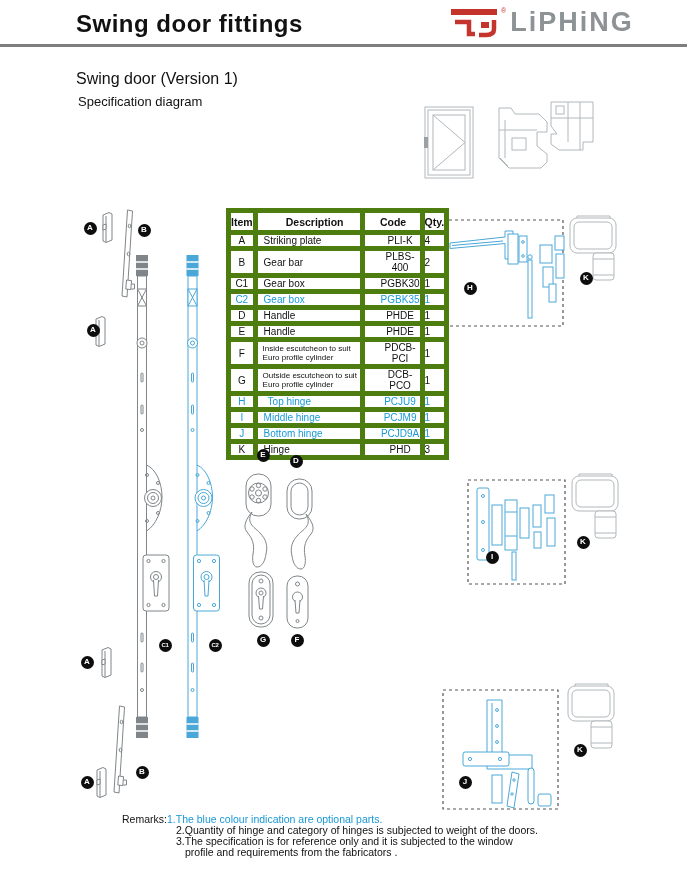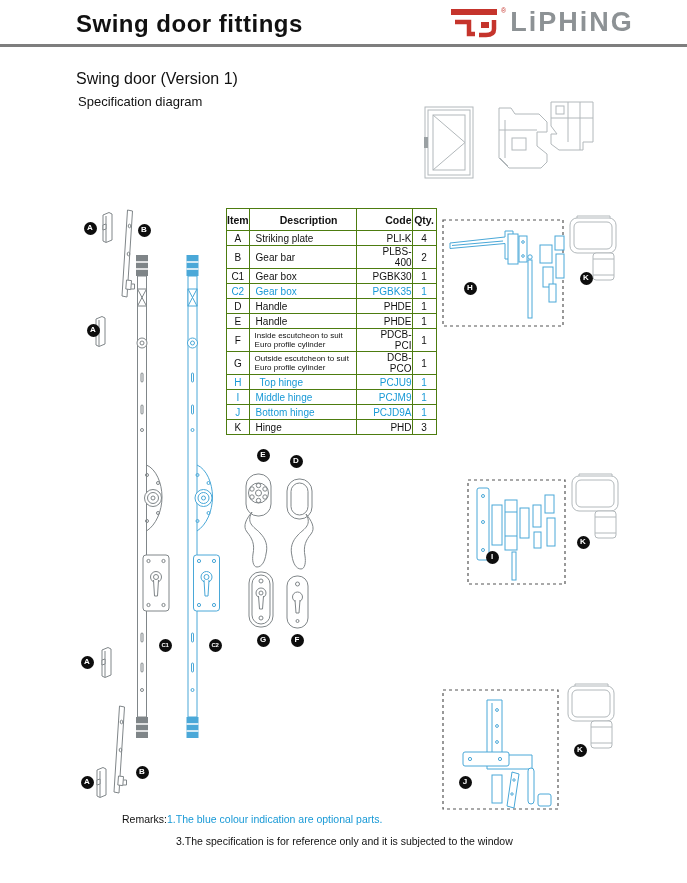--- a/index.html
+++ b/index.html
@@ -20,28 +20,28 @@
   .subtitle{position:absolute;left:76px;top:70px;font-size:16px;color:#111;}
   .caption{position:absolute;left:78px;top:94px;font-size:13px;color:#111;}
 
   .diagram-svg{position:absolute;left:0;top:0;}
   .gray-d{stroke:#808689;fill:none;}
   .lgray-d{stroke:#b2b8bb;fill:none;}
   .blue-d{stroke:var(--blue-draw);fill:none;}
   .dashed{stroke:#555;fill:none;stroke-dasharray:3 3;stroke-width:1.2;}
 
   .spec-table{position:absolute;left:226px;top:208px;border-collapse:collapse;table-layout:fixed;background:#fff;}
-  .spec-table th,.spec-table td{border:1px solid #4d7c0f;font-size:10px;color:#111;overflow:hidden;}
+  .spec-table th,.spec-table td{border:5px solid #4d7c0f;font-size:10px;color:#111;overflow:hidden;}
   .spec-table th{height:22px;font-size:10.5px;font-weight:bold;}
   .spec-table td{height:15px;}
   .spec-table tr.tall td{height:20px;}
   .col-item{width:22px;text-align:center;}
   .col-desc{width:107px;text-align:left;padding-left:6px;}
-  .col-code{width:43px;text-align:right;padding-left:16px;}
-  .col-qty{width:24px;text-align:center;}
+  .col-code{width:43px;text-align:center;padding-left:16px;}
+  .col-qty{width:24px;text-align:left;}
   td.col-desc.small{font-size:8px;line-height:1.15;padding-left:5px;margin-left:33px;}
   tr.blue td{color:var(--blue);}
 
   .badge{position:absolute;width:13px;height:13px;border-radius:50%;background:#0d0d0d;color:#fff;
     font-size:8px;font-weight:bold;display:flex;align-items:center;justify-content:center;line-height:1;}
   .badge.wide{font-size:6px;letter-spacing:-.3px;}
 
   .remarks-label{position:absolute;left:122px;top:813px;font-size:10.5px;color:#111;}
   .rmk{position:absolute;font-size:10.5px;color:#111;white-space:nowrap;}
   .rmk.blue{color:var(--blue);}
@@ -273,21 +273,21 @@
     <colgroup>
         <col class="col-item">
         <col class="col-desc">
         <col class="col-code">
         <col class="col-qty">
       </colgroup>
     <thead>
       <tr>
         <th class="col-item">Item</th>
         <th class="col-desc" style="text-align:center;padding-left:12px">Description</th>
-        <th class="col-code" style="text-align:right;padding-left:2px">Code</th>
+        <th class="col-code" style="text-align:center;padding-left:2px">Code</th>
         <th class="col-qty">Qty.</th>
       </tr>
     </thead>
     <tbody>
       <tr>
           <td class="col-item">A</td>
           <td class="col-desc">Striking plate</td>
           <td class="col-code">PLI-K</td>
           <td class="col-qty">4</td>
         </tr>
@@ -374,15 +374,17 @@
   <div class="badge wide" style="left:158.5px;top:638.5px">C1</div>
   <div class="badge wide" style="left:208.5px;top:638.5px">C2</div>
   <div class="badge" style="left:80.5px;top:655.5px">A</div>
   <div class="badge" style="left:135.5px;top:765.5px">B</div>
   <div class="badge" style="left:80.5px;top:775.5px">A</div>
   <div class="badge" style="left:458.5px;top:775.5px">J</div>
   <div class="badge" style="left:573.5px;top:743.5px">K</div>
 
   <div class="remarks-label">Remarks:</div>
   <div class="rmk blue l1">1.The blue colour indication are optional parts.</div>
+  <div class="rmk l2">2.Quantity of hinge and category of hinges is subjected to weight of the doors.</div>
   <div class="rmk l3">3.The specification is for reference only and it is subjected to the window</div>
+  <div class="rmk l4">profile and requirements from the fabricators .</div>
 
 </div>
 
 </body></html>

